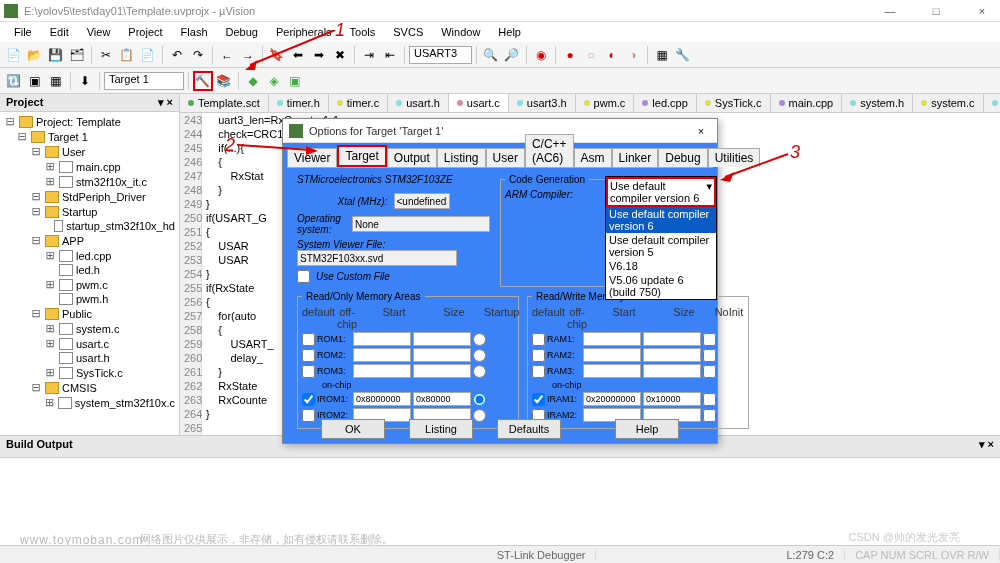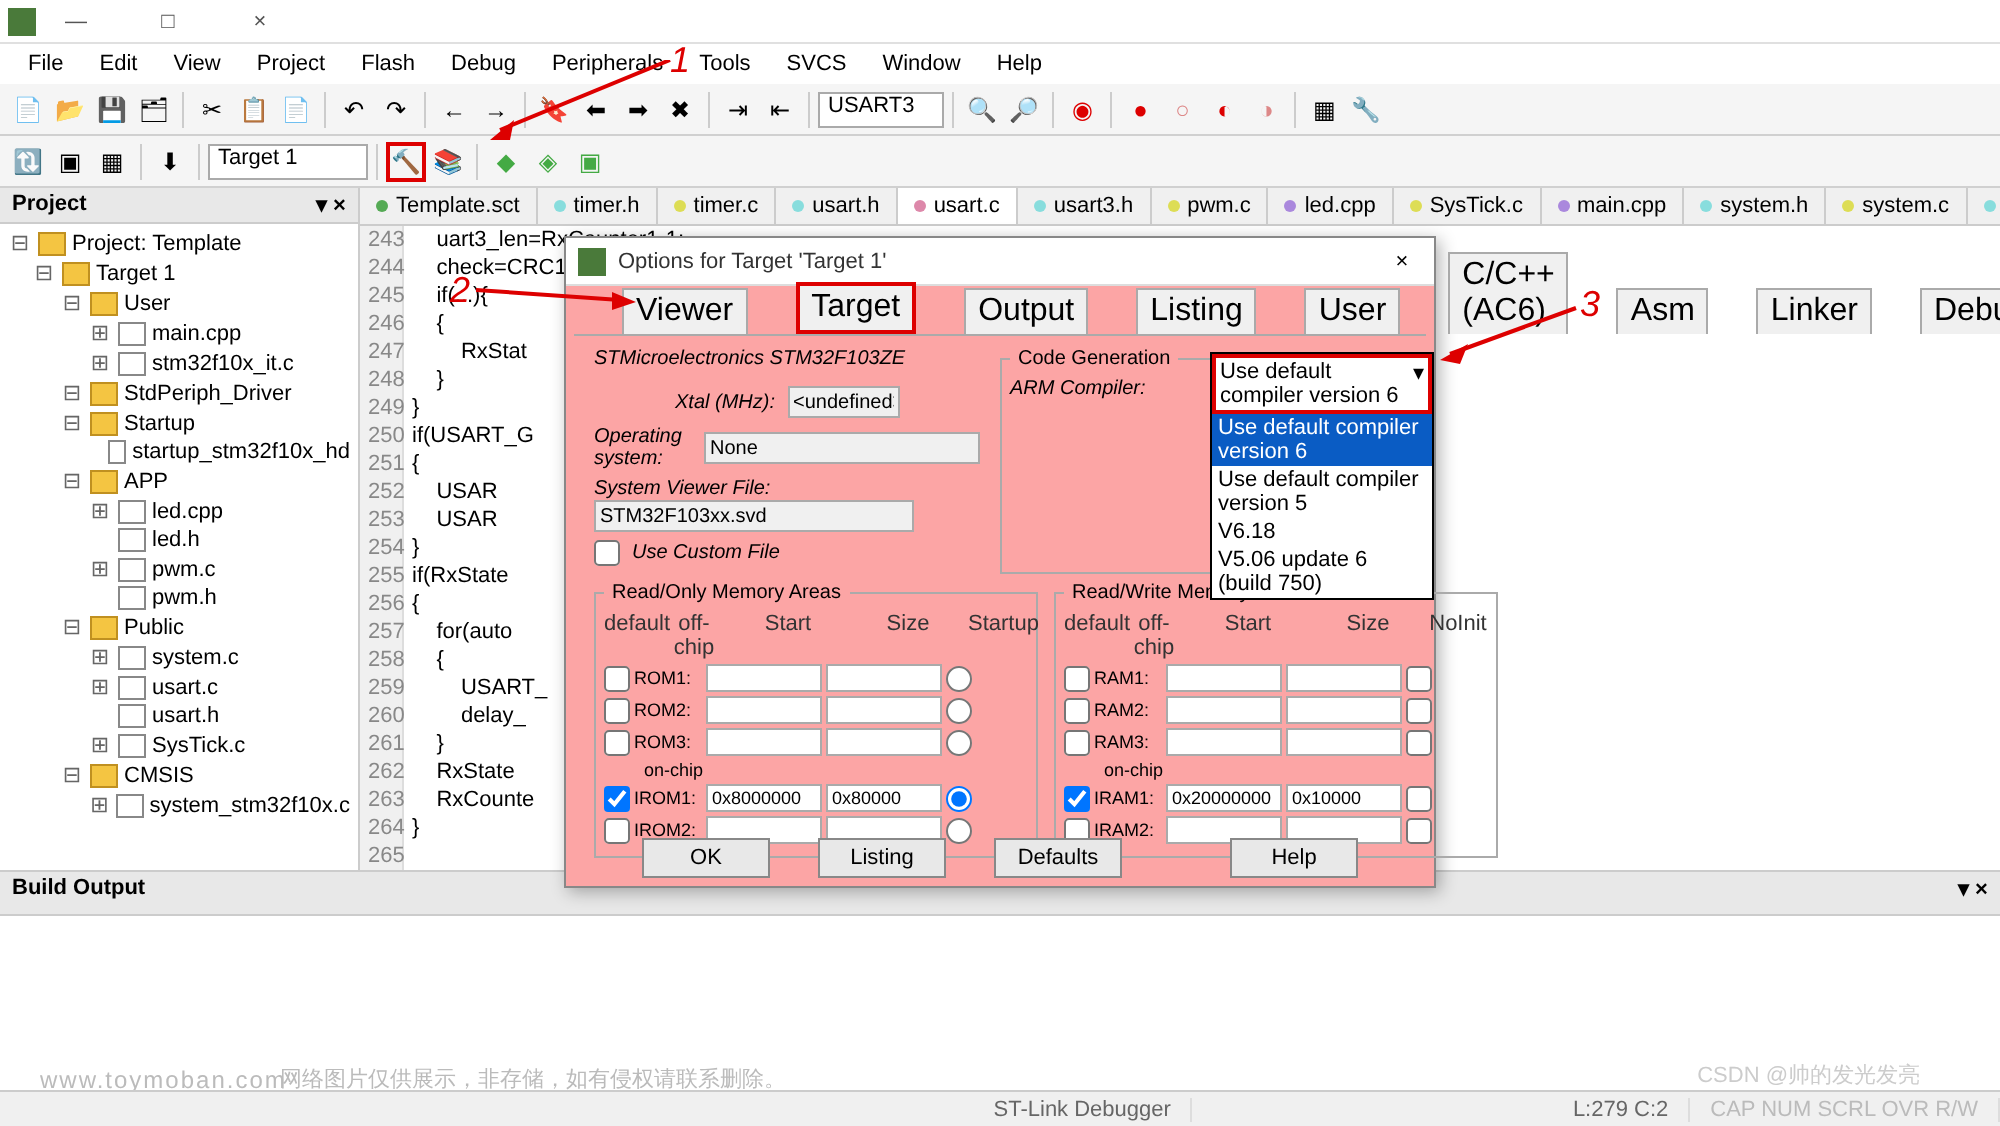--- a/index.html
+++ b/index.html
@@ -45,27 +45,27 @@
     .ftab .dot { width: 6px; height: 6px; border-radius: 50%; }
     .dot-green{background:#5a5;} .dot-yellow{background:#dd5;} .dot-pink{background:#d8a;} .dot-violet{background:#a8d;} .dot-cyan{background:#8dd;}
     .code { display: flex; flex: 1; font-family: Consolas, monospace; font-size: 11px; }
     .gutter { width: 22px; background: #f0f0f0; text-align: right; padding: 0 4px; color: #888; line-height: 14px; border-right: 1px solid #ddd; }
     .codebody { flex: 1; padding: 0 4px; line-height: 14px; white-space: pre; color: #000; }
     
     
     .build-output { height: 22px; background: #e8e8e8; border-top: 1px solid #ccc; padding: 2px 6px; font-weight: bold; display:flex; justify-content:space-between; }
     
     
-    .dialog { position: absolute; left: 282px; top: 118px; width: 436px; height: 326px; background: #fca5a5; border: 1px solid #888; box-shadow: 2px 2px 8px rgba(0,0,0,0.3); }
+    .dialog { position: absolute; left: 282px; top: 118px; width: 436px; height: 326px; background: #3b82f6; border: 1px solid #888; box-shadow: 2px 2px 8px rgba(0,0,0,0.3); }
     .dlg-title { height: 24px; background: #fff; display: flex; align-items: center; padding: 0 6px; border-bottom: 1px solid #ddd; }
     .dlg-title .ico { width: 14px; height: 14px; background: #4a7a3a; margin-right: 6px; }
     .dlg-title .txt { flex: 1; color: #333; }
     .dlg-close { width: 20px; text-align: center; cursor: pointer; }
     .dlg-tabs { height: 22px; display: flex; align-items: flex-end; padding: 0 4px; margin-top: 2px; }
-    .dtab { padding: 2px 6px; border: 1px solid #aaa; border-bottom: none; background: #f0f0f0; margin-right: 0px; cursor: pointer; font-size: 16px; margin-left: 24px; }
+    .dtab { padding: 2px 6px; border: 1px solid #aaa; border-bottom: none; background: #f0f0f0; margin-right: 0px; cursor: pointer; font-size: 12px; }
     .dtab.active { border: 2px solid #d00; background: #f0f0f0; }
     .dlg-body { padding: 6px 10px; border-top: 1px solid #aaa; margin: 0 4px; height: 246px; }
     .dlg-row { display: flex; align-items: center; gap: 6px; margin-bottom: 4px; }
     .dlg-label { font-size: 10px; font-style: italic; }
     .dlg-input { border: 1px solid #aaa; background: #fff; height: 16px; padding: 0 2px; font-size: 10px; }
     .dlg-input[readonly] { background: #f0f0f0; }
     .fieldset { border: 1px solid #aaa; padding: 4px; margin-top: 4px; font-size: 10px; }
     .fieldset legend { padding: 0 4px; font-size: 10px; }
     .mem-cols { display: flex; gap: 8px; }
     .mem-hdr { display: flex; font-size: 9px; color: #333; }
@@ -91,20 +91,21 @@
     .statusbar > div { padding: 0 10px; border-right: 1px solid #ddd; }
     .watermark { position: absolute; bottom: 16px; left: 20px; color: #bbb; font-size: 12px; letter-spacing: 1px; }
     .wm2 { position: absolute; bottom: 16px; left: 140px; color: #bbb; font-size: 11px; }
     .csdn { position: absolute; bottom: 18px; right: 40px; color: #ccc; font-size: 11px; }
   </style>
 </head>
 <body>
 
 <div class="titlebar">
   <span class="icon"></span>
+  <span class="title">E:\yolov5\test\day01\Template.uvprojx - µVision</span>
   <div class="winbtns">
     <span class="winbtn">—</span>
     <span class="winbtn">□</span>
     <span class="winbtn">×</span>
   </div>
 </div>
 
 <div class="menubar" id="menubar">
     <span class="item">File</span>
     <span class="item">Edit</span>

